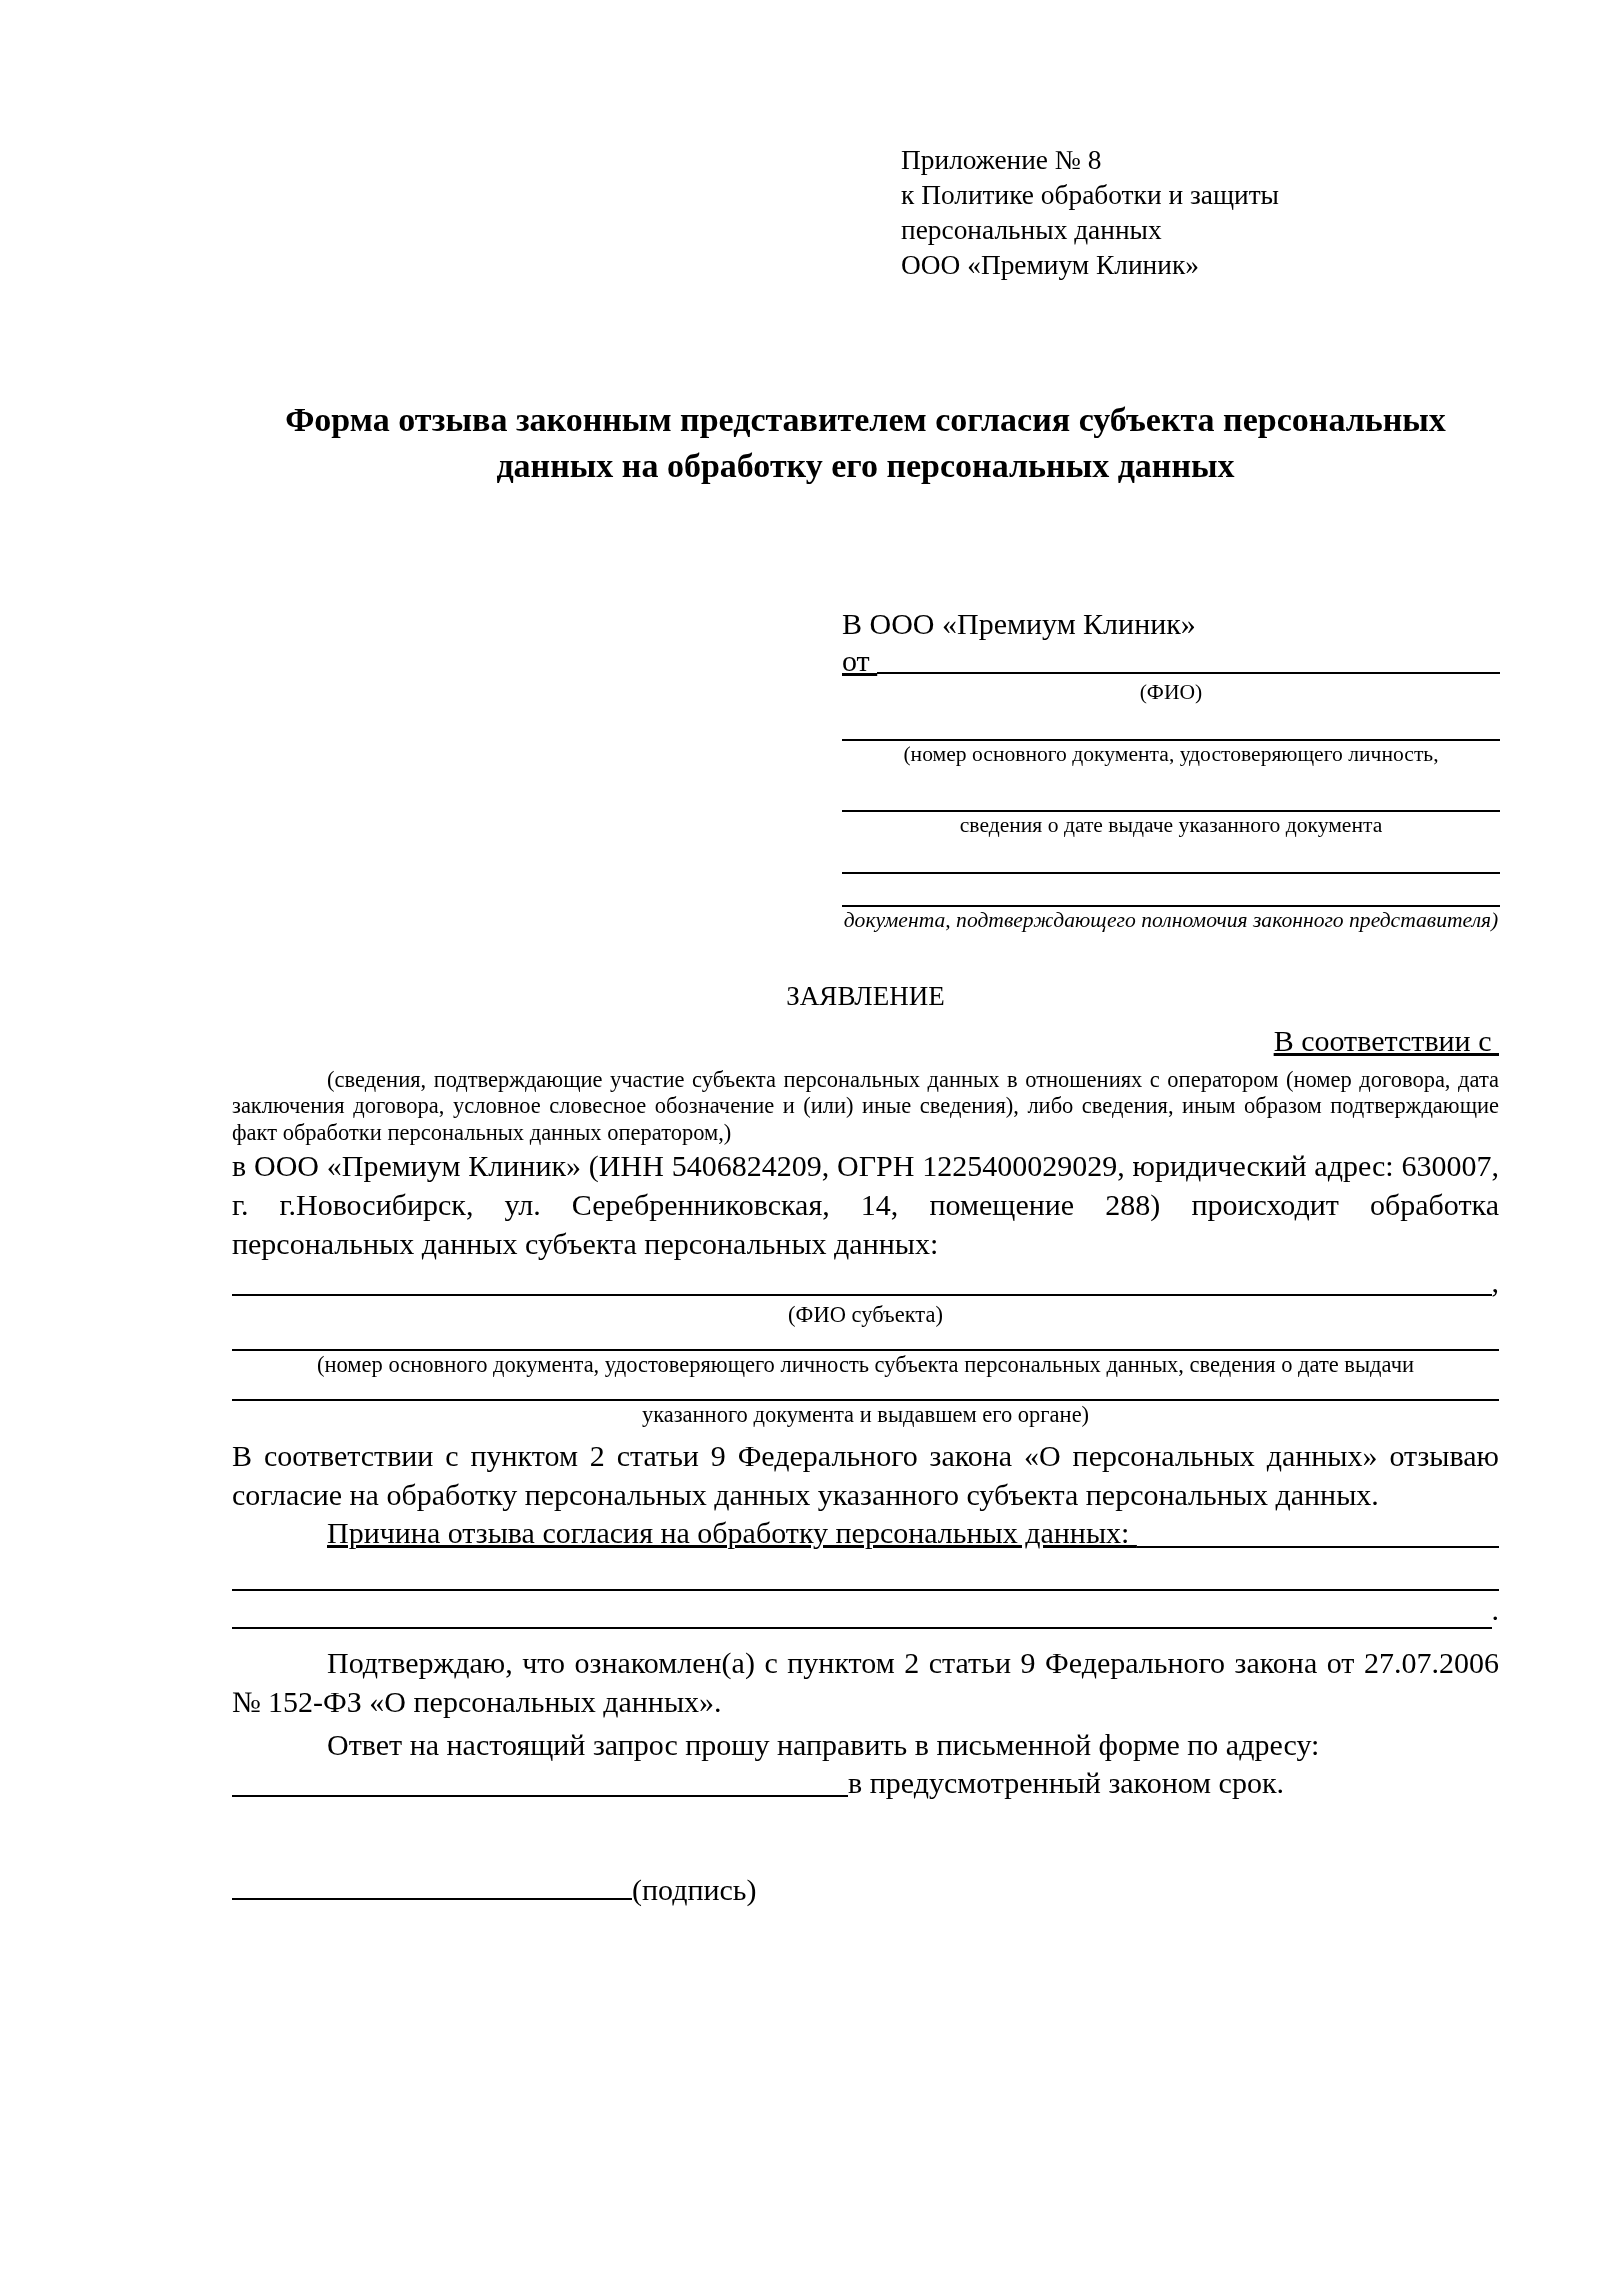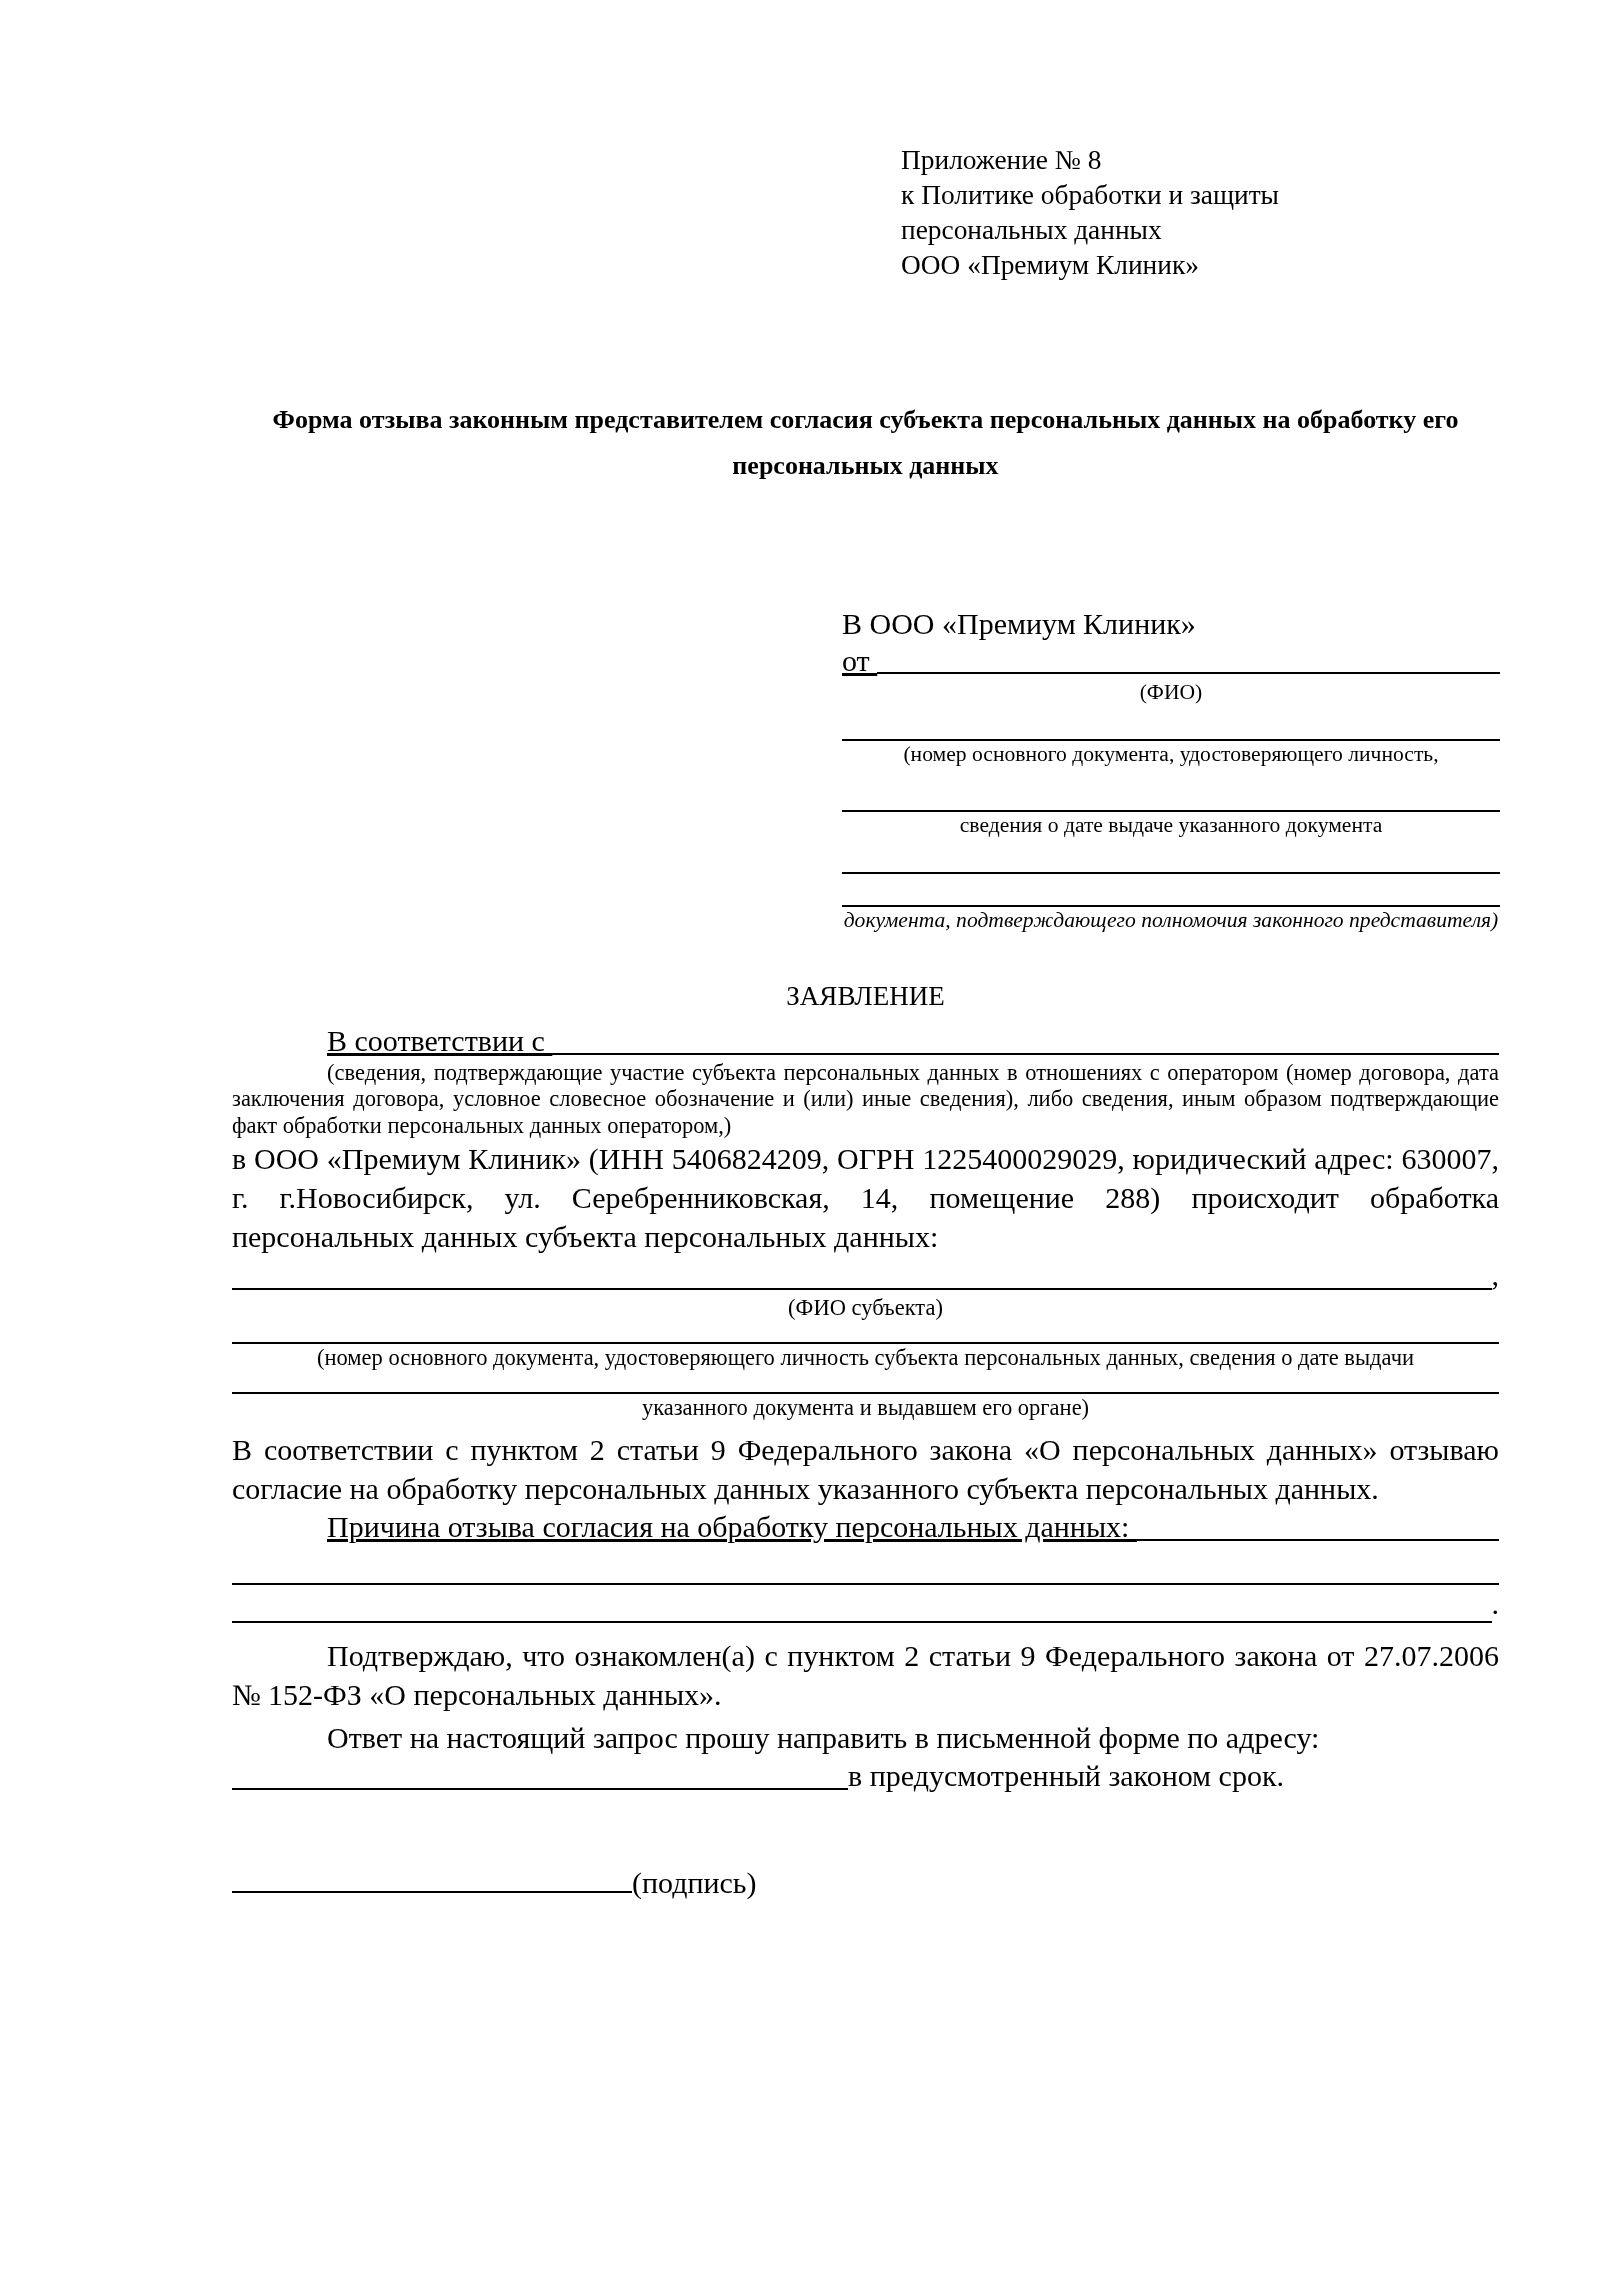--- a/index.html
+++ b/index.html
@@ -22,21 +22,21 @@
   
   .annex {
     margin-top: 135px;
     margin-left: 669px;
     font-size: 27.4px;
     line-height: 35px;
   }
   
   .doc-title {
     margin: 114px 0 0 0;
-    font-size: 26px;
+    font-size: 34px;
     font-weight: bold;
     line-height: 46px;
     text-align: center;
   }
   
   .addr {
     margin-top: 116px;
     margin-left: 610px;
     width: 658px;
     font-size: 30px;
@@ -75,21 +75,21 @@
   .indent { text-indent: 95px; }
   .indent-pad { padding-left: 95px; }
   .small-cap-par {
     font-size: 22.5px;
     line-height: 26.5px;
     text-align: justify;
     text-indent: 95px;
   }
   .cap-lg { font-size: 22.5px; line-height: 27.4px; }
   .mt4 { margin-top: 3.9px; }
-  .mt6 { margin-top: 5.9px; }
+  .mt6 { margin-top: 5.9px; flex-direction: column; }
   .mt8 { margin-top: 7.8px; }
   .mt14 { margin-top: 13.7px; }
   .fill-fixed {
     flex: 0 0 616px;
     border-bottom: 2.9px solid #000;
     margin-bottom: 4.9px;
   }
   
   .footer {
     margin-top: 69px;

